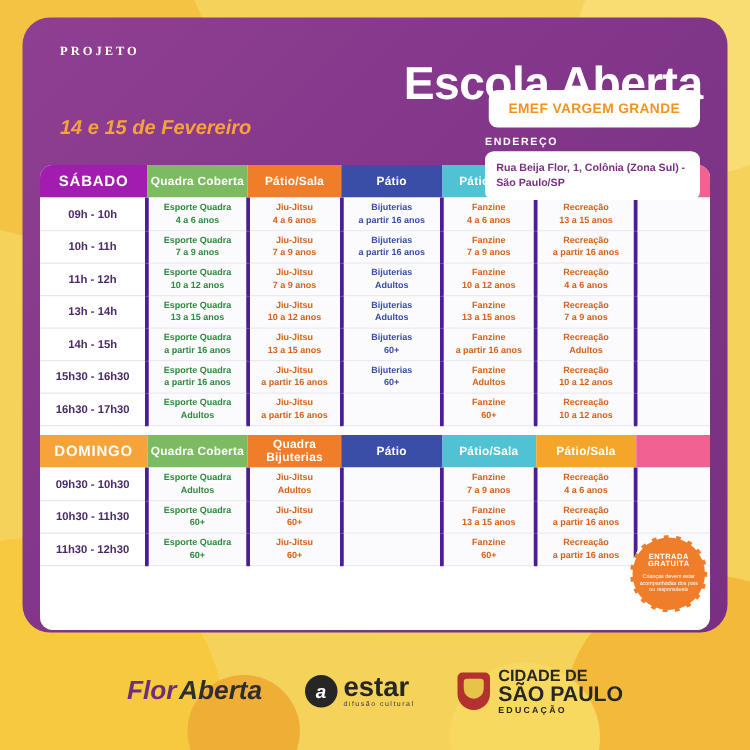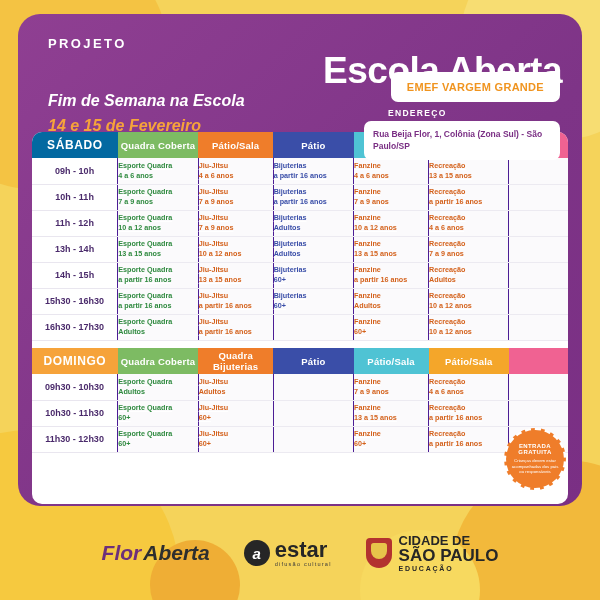--- a/index.html
+++ b/index.html
@@ -27,35 +27,35 @@
     width: 564px; height: 492px;
     background: #8a3d8f;
     background: linear-gradient(135deg,#8f3f92 0%, #7e3487 60%, #7a2f84 100%);
     border-radius: 22px;
     padding: 14px 14px 10px 14px;
     color: #fff;
   }
 
   
   .header { position: relative; height: 104px; padding: 8px 6px 0 16px; }
-  .kicker { font-size: 13px; letter-spacing: 2.4px; font-weight: bold; color: #ffffff; }
+  .kicker { font-size: 10px; letter-spacing: 2.4px; font-weight: bold; color: #ffffff; font-family: Liberation Serif, serif; }
   .title { font-size: 37px; font-weight: bold; letter-spacing: -0.5px; line-height: 1.05; margin-top: 1px; text-align: right; }
   .subtitle { font-size: 16px; font-style: italic; font-weight: bold; margin-top: 1px; }
   .dates { font-size: 16px; font-weight: bold; font-style: italic; color: #f6a33a; margin-top: 7px; }
 
   .school-box {
     position: absolute; right: 8px; top: 44px;
     background: #fff; color: #f0941f;
     font-size: 11px; font-weight: bold;
     padding: 9px 16px; border-radius: 7px;
     letter-spacing: .3px;
   }
   .addr-label { position: absolute; right: 8px; top: 80px; font-size: 8.5px; font-weight: bold; letter-spacing: 1.3px; width: 172px; }
   .addr-box {
-    position: absolute; right: 8px; top: 93px; width: 196px;
+    position: absolute; right: 8px; top: 93px; width: 172px;
     background: #fff; color: #7a2f84;
     font-size: 8.5px; font-weight: bold; line-height: 1.45;
     padding: 7px 9px; border-radius: 7px;
   }
 
   
   .sheet {
     background: #ffffff;
     border-radius: 10px;
     padding: 0;
@@ -80,24 +80,24 @@
     letter-spacing: .6px;
   }
   .timecell {
     font-size: 9px; font-weight: bold; color: #4a2a6b;
     text-align: center; vertical-align: middle;
     background: #ffffff;
     border-bottom: 1px solid #e9e6ef;
   }
   .cell {
     height: 26px;
-    text-align: left; vertical-align: middle;
+    text-align: center; vertical-align: middle;
     font-size: 7.2px; line-height: 1.35;
     border-bottom: 1px solid #eceaf1;
-    border-left: 1px solid #4c1d95;
+    border-left: 3px solid #4c1d95;
     background: #fbfafc;
     text-decoration: underline;
   }
   .cell .n { font-weight: bold; display: block; }
   .cell .a { font-weight: bold; display: block; }
   .spacer-row td { height: 8px; background: #ffffff; border: none; }
 
   .free-badge {
     position: absolute; right: 16px; bottom: 16px;
     width: 62px; height: 62px; border-radius: 50%;
@@ -138,42 +138,41 @@
 <div class="bg-shape bg-c"></div>
 <div class="bg-shape bg-d"></div>
 <div class="bg-shape bg-e"></div>
 <div class="bg-shape bg-f"></div>
 
 <div class="card">
 
   <div class="header">
     <div class="kicker">PROJETO</div>
     <div class="title">Escola Aberta</div>
-    <div class="subtitle">Fim de Semana na Escola</div>
     <div class="dates">14 e 15 de Fevereiro</div>
 
     <div class="school-box">EMEF VARGEM GRANDE</div>
     <div class="addr-label">ENDEREÇO</div>
     <div class="addr-box">Rua Beija Flor, 1, Colônia (Zona Sul) - São Paulo/SP</div>
   </div>
 
   <div class="sheet">
     <table>
       <colgroup>
         <col style="width:16%">
           <col style="width:15%">
           <col style="width:14%">
         <col style="width:15%">
           <col style="width:14%">
           <col style="width:15%">
           <col style="width:11%">
       </colgroup>
       <tbody id="tbody">
           <tr>
-            <td class="daycell colhead" style="background: #0369a1; height: 26px;">SÁBADO</td>
+            <td class="daycell colhead" style="background: #a21caf; height: 26px;">SÁBADO</td>
             <td class="colhead" style="background: rgb(125, 187, 99); height: 26px;">Quadra Coberta</td>
             <td class="colhead" style="background: rgb(239, 125, 42); height: 26px;">Pátio/Sala</td>
             <td class="colhead" style="background: rgb(58, 78, 168); height: 26px;">Pátio</td>
             <td class="colhead" style="background: rgb(79, 195, 212); height: 26px;">Pátio/Sala</td>
             <td class="colhead" style="background: rgb(244, 166, 42); height: 26px;">Pátio/Sala</td>
             <td class="colhead" style="background: rgb(240, 98, 146); height: 26px;"></td>
           </tr>
           <tr>
             <td class="timecell">09h - 10h</td>
             <td class="cell">

